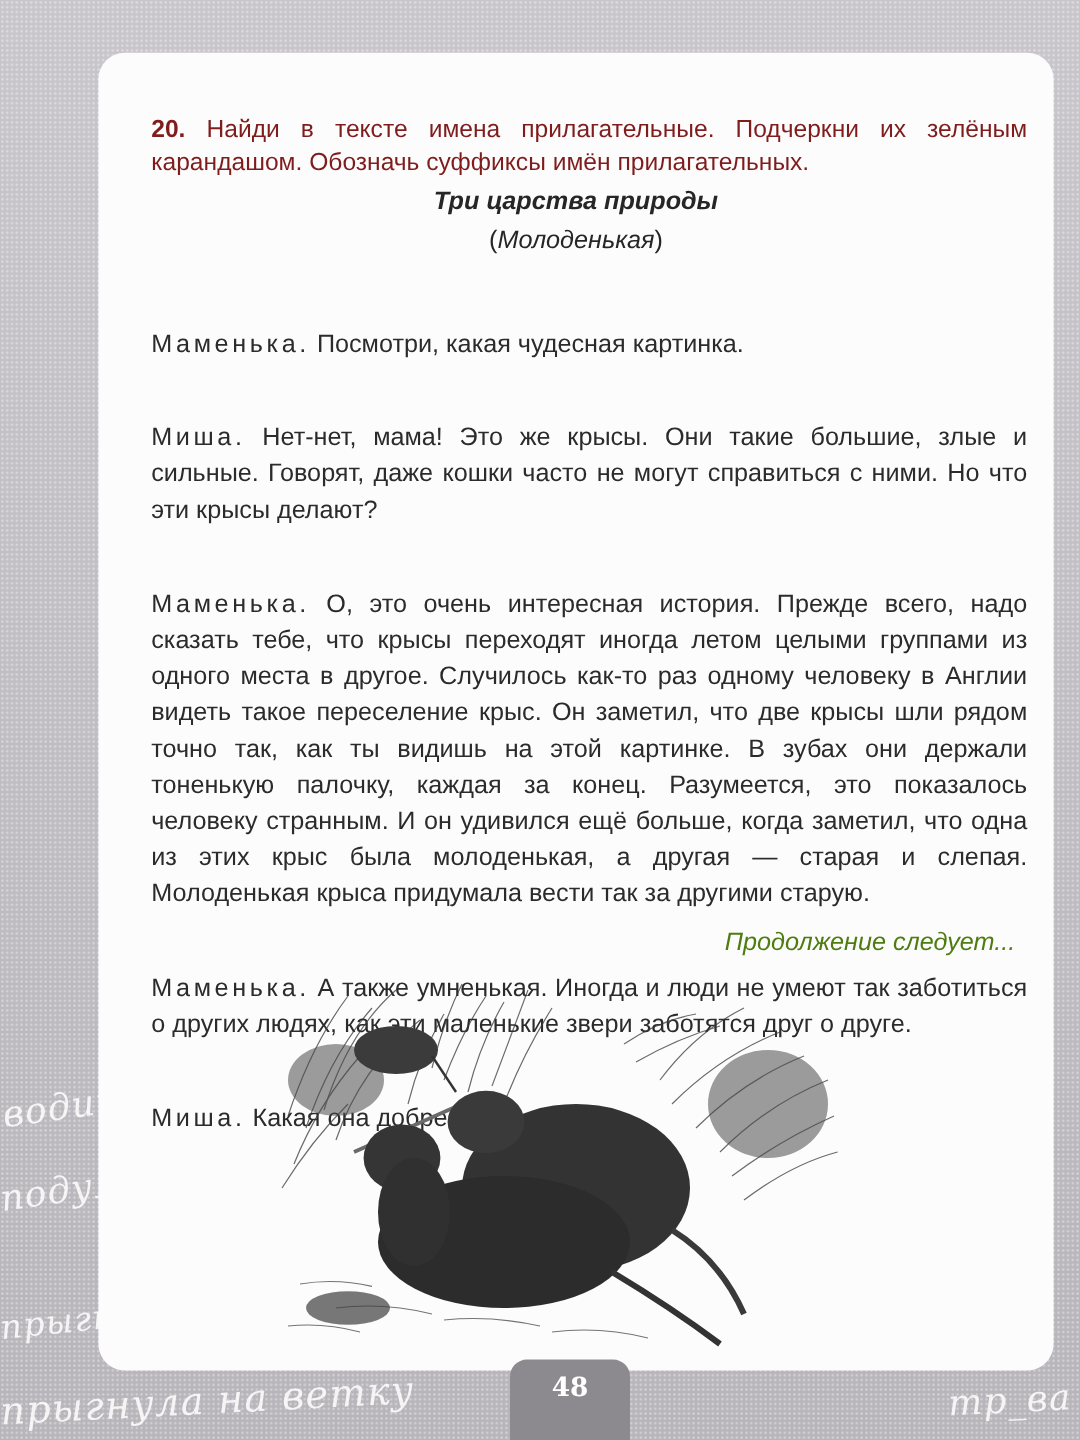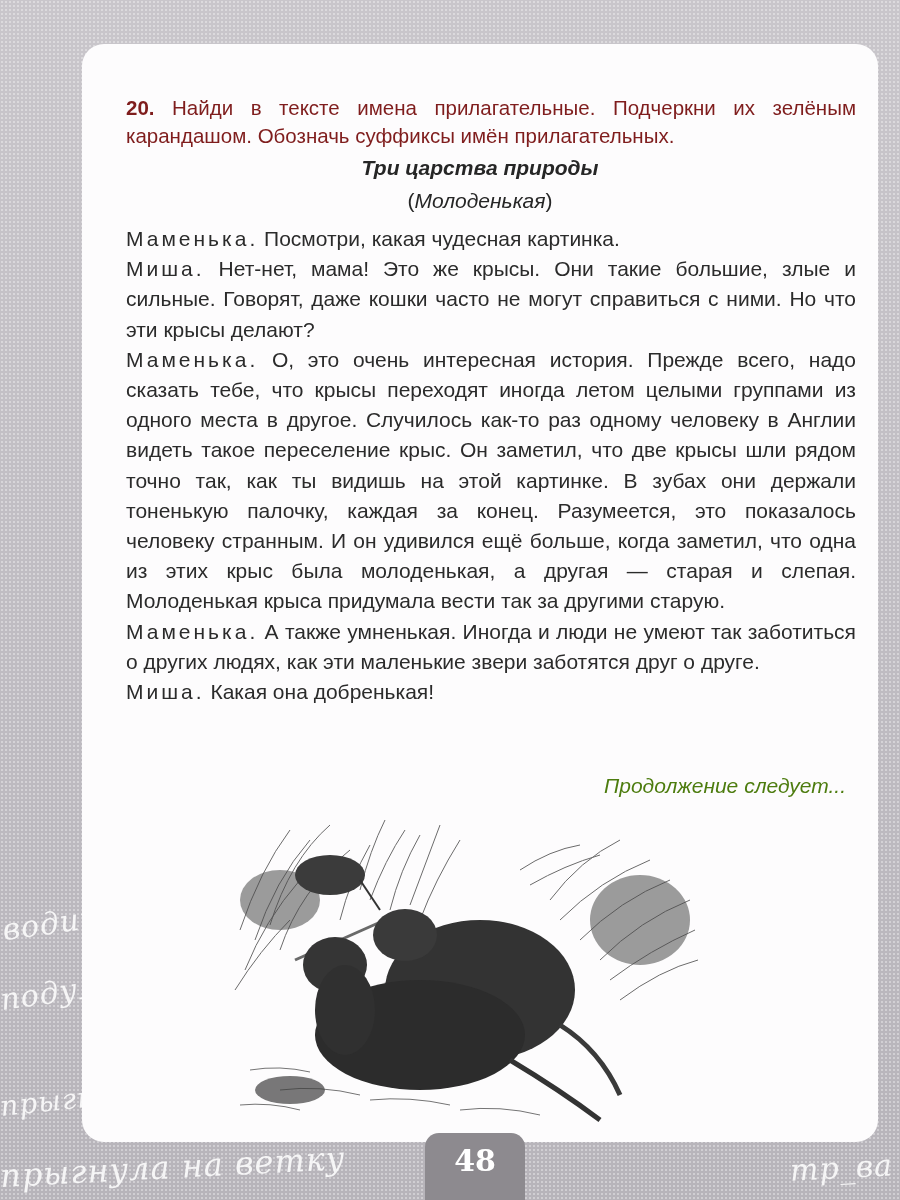--- a/index.html
+++ b/index.html
@@ -50,41 +50,42 @@
     .subtitle i { font-style: italic; }
     .story {
       position: absolute; left: 44px; top: 180px; width: 730px;
       font-size: 21px; line-height: 30.2px;
       color: #2b2b2b;
     }
     .story p {
       text-align: justify;
       text-align-last: left;
       text-indent: 0;
+      margin-top: 48px;
     }
     .speaker { letter-spacing: 3px; }
     .continued {
       position: absolute; right: 32px; top: 730px;
       font-style: italic; font-size: 21px; color: #4d7c0f;
     }
     .illustration {
       position: absolute; left: 138px; top: 766px;
       width: 480px; height: 318px;
     }
     .page-badge {
       position: absolute; left: 425px; top: 1133px;
       width: 100px; height: 67px;
       background: #8d8a8f;
       border-radius: 14px 14px 0 0;
       display: flex; justify-content: center; align-items: flex-start;
       padding-top: 10px;
     }
     .page-badge span {
       font-family: "DejaVu Serif", serif; font-weight: bold;
-      font-size: 30px; color: #ffffff;
+      font-size: 22px; color: #ffffff;
     }
   </style>
 </head>
 <body>
 
 <div class="margin-word" style="left:2px; top:905px; font-size:30px; transform:rotate(-8deg);">водит</div>
 <div class="margin-word" style="left:0px; top:975px; font-size:30px; transform:rotate(-8deg);">подум</div>
 <div class="margin-word" style="left:0px; top:1085px; font-size:28px; transform:rotate(-6deg);">прыгн</div>
 <div class="margin-word" style="left:0px; top:1148px; font-size:32px; transform:rotate(-3deg);">прыгнула на ветку</div>
 <div class="margin-word" style="left:790px; top:1150px; font-size:30px; transform:rotate(-3deg);">тр_ва</div>

